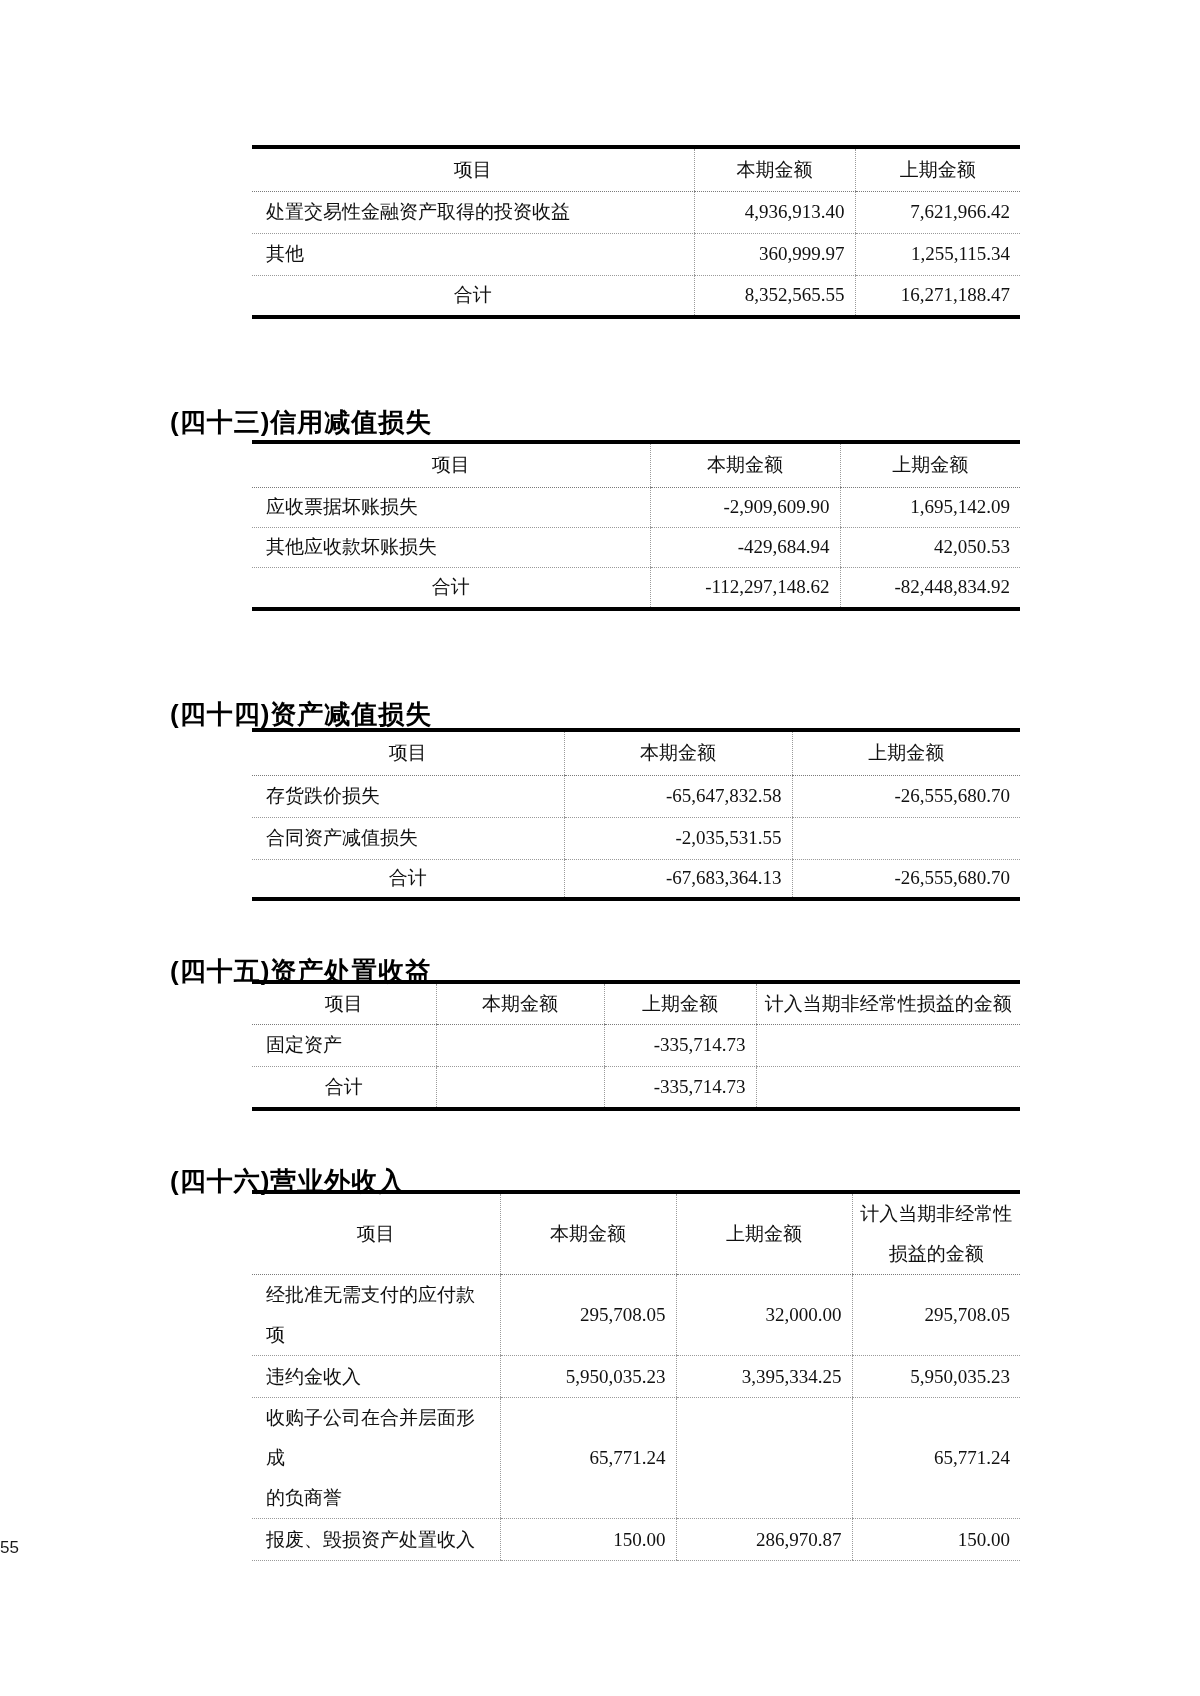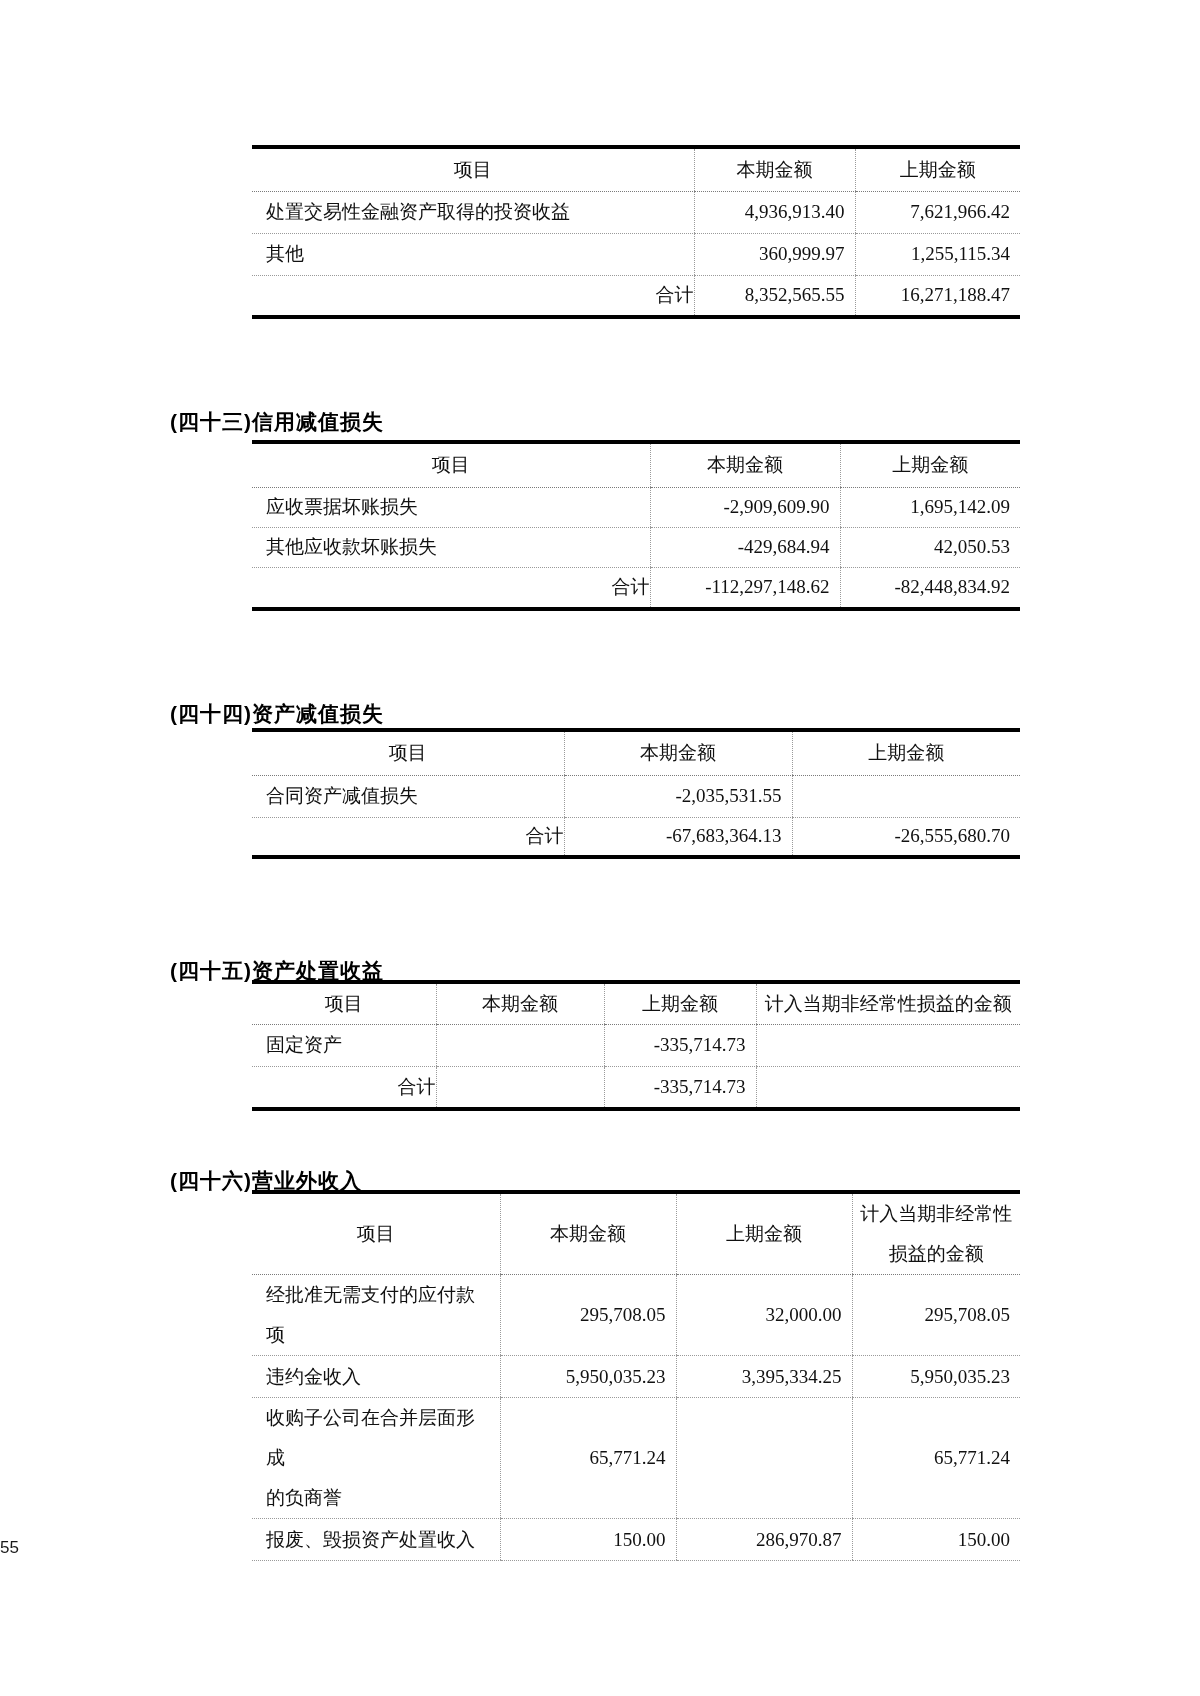--- a/index.html
+++ b/index.html
@@ -13,21 +13,21 @@
     position: relative;
     width: 1200px; height: 1696px;
     background: #ffffff;
     overflow: hidden;
   }
   .section-heading {
     position: absolute;
     left: 170px;
     font-family: "Liberation Sans", "DejaVu Sans", sans-serif;
     font-weight: 700;
-    font-size: 21px;
+    font-size: 26px;
     line-height: 28px;
     color: #000000;
     letter-spacing: 1px;
   }
   .fin-table {
     position: absolute;
     left: 252px;
     width: 768px;
     border-collapse: collapse;
     table-layout: fixed;
@@ -52,21 +52,21 @@
     text-align: left;
     padding-left: 14px;
     padding-right: 8px;
     white-space: pre-line;
   }
   .fin-table td.num {
     text-align: right;
     padding-right: 10px;
   }
   .fin-table tr.total td.label {
-    text-align: right;
+    text-align: center;
     padding: 0;
   }
   
   .t1 th { height: 44px; }  .t1 td { height: 42px; }
   .t2 th { height: 45px; }  .t2 td { height: 40px; }  .t2 tr.total td { height: 42px; }
   .t3 th { height: 45px; }  .t3 td { height: 42px; }  .t3 tr.total td { height: 40px; }
   .t4 th { height: 42px; }  .t4 td { height: 42px; }  .t4 tr.total td { height: 43px; }
   .t5 th { height: 82px; line-height: 40px; }
   .t5 td { height: 42px; line-height: 40px; }
   .page-number {
@@ -157,20 +157,25 @@
       </colgroup>
   <thead>
         <tr>
           <th>项目</th>
           <th>本期金额</th>
           <th>上期金额</th>
         </tr>
       </thead>
       <tbody>
         <tr>
+          <td class="label">存货跌价损失</td>
+          <td class="num">-65,647,832.58</td>
+          <td class="num">-26,555,680.70</td>
+        </tr>
+        <tr>
           <td class="label">合同资产减值损失</td>
           <td class="num">-2,035,531.55</td>
           <td class="num"></td>
         </tr>
         <tr class="total">
           <td class="label">合计</td>
           <td class="num">-67,683,364.13</td>
           <td class="num">-26,555,680.70</td>
         </tr>
       </tbody>

